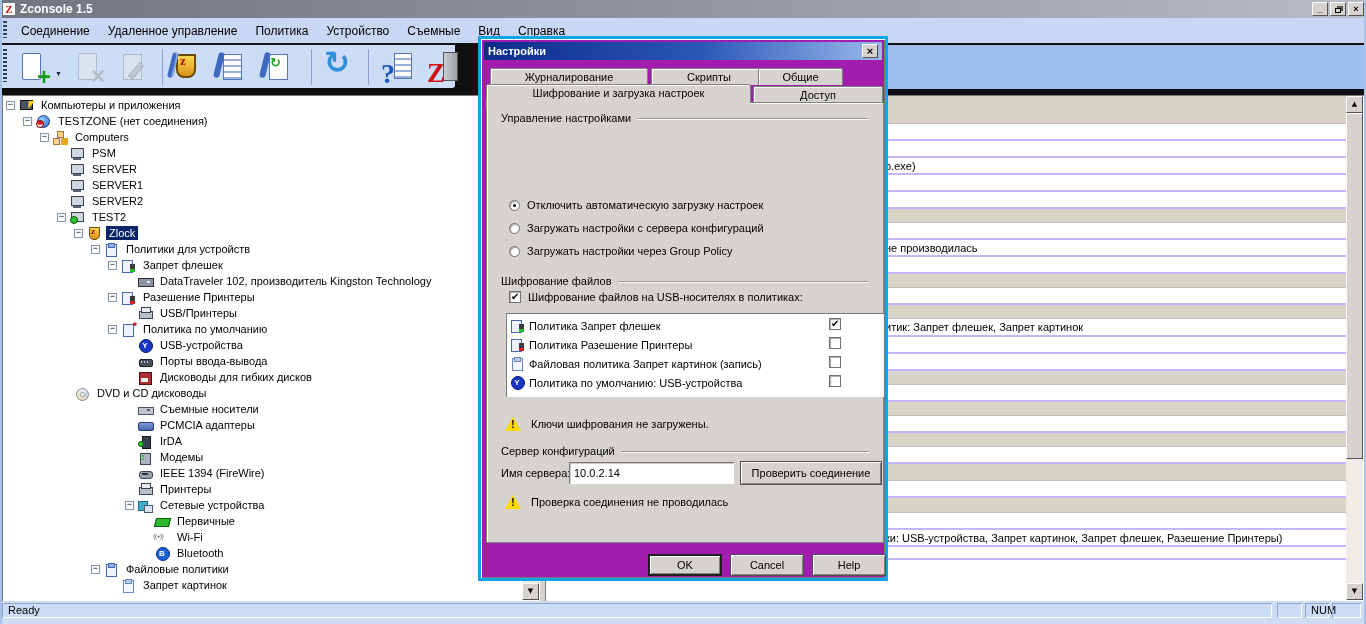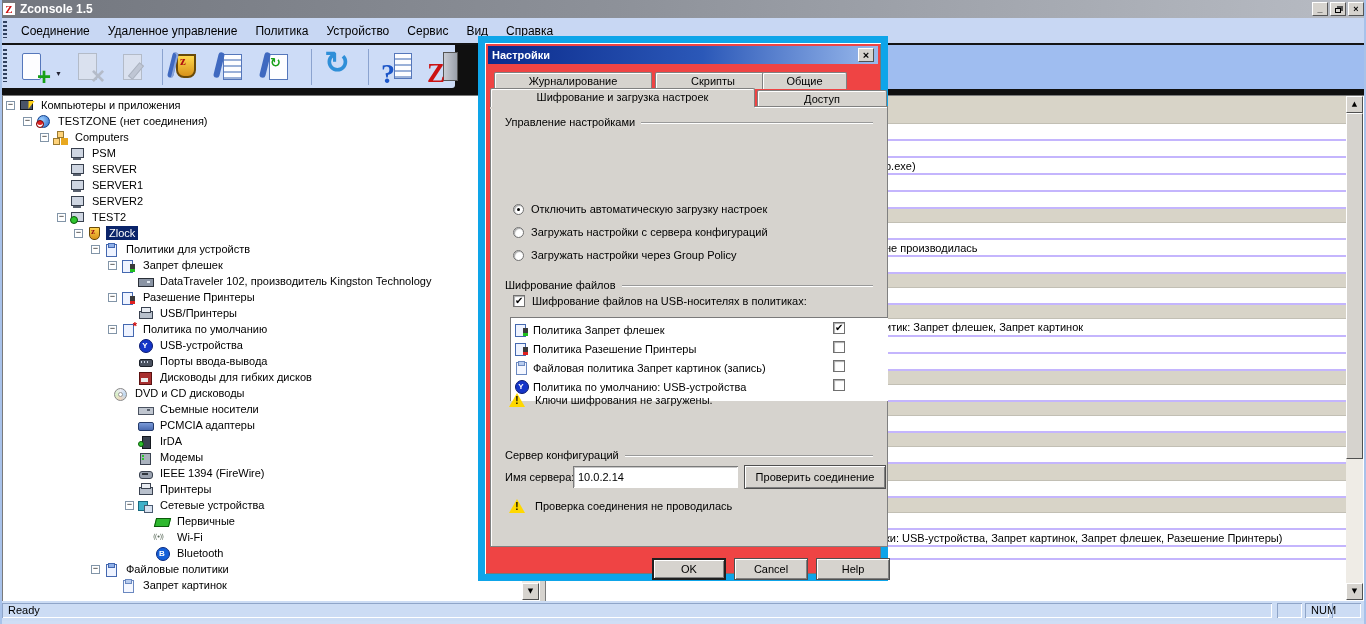--- a/index.html
+++ b/index.html
@@ -140,22 +140,22 @@
 .network-icon::before{left:0;top:2px;width:8px;height:8px;background:#3fb0c8;border:1px solid #176a80}
 .network-icon::after{left:6px;top:6px;width:7px;height:6px;background:#d8e2f0;border:1px solid #4a5a70}
 .nic-icon::before{left:0;top:3px;width:13px;height:7px;background:#2eb82e;border:1px solid #0a5a0a;transform:skewX(-14deg)}
 .nic-plus-icon::before{left:0;top:2px;width:11px;height:7px;background:#2eb82e;border:1px solid #0a5a0a;transform:skewX(-14deg)}
 .nic-plus-icon::after{content:"+";right:-2px;bottom:-4px;color:#1535d8;font:bold 11px/11px "Liberation Sans",sans-serif}
 .wifi-icon::after{content:"((\2022))";left:-2px;top:1px;color:#5a6a5a;font:7px/11px "DejaVu Sans",sans-serif;letter-spacing:-1px}
 .bluetooth-icon::before{left:1px;top:0;width:12px;height:12px;border-radius:50%;background:#1560d8;border:1px solid #0a2a80}
 .bluetooth-icon::after{content:"B";left:1px;top:1px;width:12px;text-align:center;color:#fff;font:bold 8px/11px "Liberation Sans",sans-serif}
 
 
-.dialog{position:absolute;left:478px;top:36px;width:410px;height:545px;background:#ef4444;
-  border:7px solid #0ea5e9;box-shadow:inset 1px 1px 0 #fff,inset -1px -1px 0 #777}
+.dialog{position:absolute;left:478px;top:36px;width:410px;height:545px;background:#a21caf;
+  border:3px solid #0ea5e9;box-shadow:inset 1px 1px 0 #fff,inset -1px -1px 0 #777}
 .dlg-title{position:absolute;left:3px;top:3px;right:3px;height:18px;
   background:linear-gradient(90deg,#0b2b8c,#2b58b8 55%,#99b9ec);color:#fff;font-weight:bold;
   display:flex;align-items:center;padding:0 4px}
 .dlg-close{margin-left:auto;width:16px;height:14px;background:#d6d3ce;border:1px solid;border-color:#fff #505050 #505050 #fff;
   font:bold 11px/11px "Liberation Sans",sans-serif;text-align:center;color:#000;padding:0}
 .tab{background:#d6d3ce;border:1px solid #808080;border-bottom:none;border-radius:2px 2px 0 0;
   box-shadow:inset 1px 1px 0 #fff;text-align:center;position:absolute;height:17px;padding-top:2px}
 .tabs-back .tab{top:29px}
 .tab.tf-active{top:45px;height:19px;z-index:3;box-shadow:inset 1px 1px 0 #fff,0 2px 0 #d6d3ce}
 .tab.tf-idle{top:47px;height:16px;z-index:1}
@@ -200,21 +200,21 @@
     <button class="cap-btn">_</button>
     <button class="cap-btn">
         <i></i>
       </button>
     <button class="cap-btn">×</button>
   </span>
 </div>
 
 <div class="menubar">
   <span class="grip"></span>
-  <span id="menu-items"><span class="mitem">Соединение</span><span class="mitem">Удаленное управление</span><span class="mitem">Политика</span><span class="mitem">Устройство</span><span class="mitem">Сервис</span><span class="mitem">Вид</span><span class="mitem">Справка</span></span>
+  <span id="menu-items"><span class="mitem">Соединение</span><span class="mitem">Удаленное управление</span><span class="mitem">Политика</span><span class="mitem">Устройство</span><span class="mitem">Съемные</span><span class="mitem">Вид</span><span class="mitem">Справка</span></span>
 </div>
 
 <div class="toolband">
   <div class="tb-fill"></div>
   <div class="tb-band">
     <span class="grip" style="top:4px;bottom:6px"></span>
     <span id="toolbar-items" style="display:flex;align-items:center">
         <span class="tbtn">
           <span class="tbi new-document-plus-icon">
             <i></i>
@@ -354,21 +354,21 @@
         <div class="trow" style="padding-left:123px">
           <span class="texp-sp"></span>
           <span class="ti ports-icon"></span>
           <span class="tlabel">Порты ввода-вывода</span>
         </div>
         <div class="trow" style="padding-left:123px">
           <span class="texp-sp"></span>
           <span class="ti floppy-icon"></span>
           <span class="tlabel">Дисководы для гибких дисков</span>
         </div>
-        <div class="trow" style="padding-left:98px">
+        <div class="trow" style="padding-left:60px">
           <span class="texp-sp"></span>
           <span class="ti cd-icon"></span>
           <span class="tlabel">DVD и CD дисководы</span>
         </div>
         <div class="trow" style="padding-left:123px">
           <span class="texp-sp"></span>
           <span class="ti removable-icon"></span>
           <span class="tlabel">Съемные носители</span>
         </div>
         <div class="trow" style="padding-left:123px">
@@ -586,21 +586,21 @@
           <span class="ti file-policy-icon"></span>
           <span>Файловая политика Запрет картинок (запись)</span>
           <span class="lb-check checkbox"></span>
         </div>
         <div class="lb-row">
           <span class="ti usb-icon"></span>
           <span>Политика по умолчанию: USB-устройства</span>
           <span class="lb-check checkbox"></span>
         </div>
       </div>
-    <div class="warn-row" style="left:18px;top:286px">
+    <div class="warn-row" style="left:18px;top:314px">
       <span class="warn"></span>
       <span>Ключи шифрования не загружены.</span>
     </div>
 
     <div class="grp" style="left:14px;right:14px;top:342px">
       <span>Сервер конфигураций</span>
         <span class="rule"></span>
     </div>
     <span class="srv-label">Имя сервера:</span>
     <input class="srv-input" value="10.0.2.14" style="">

